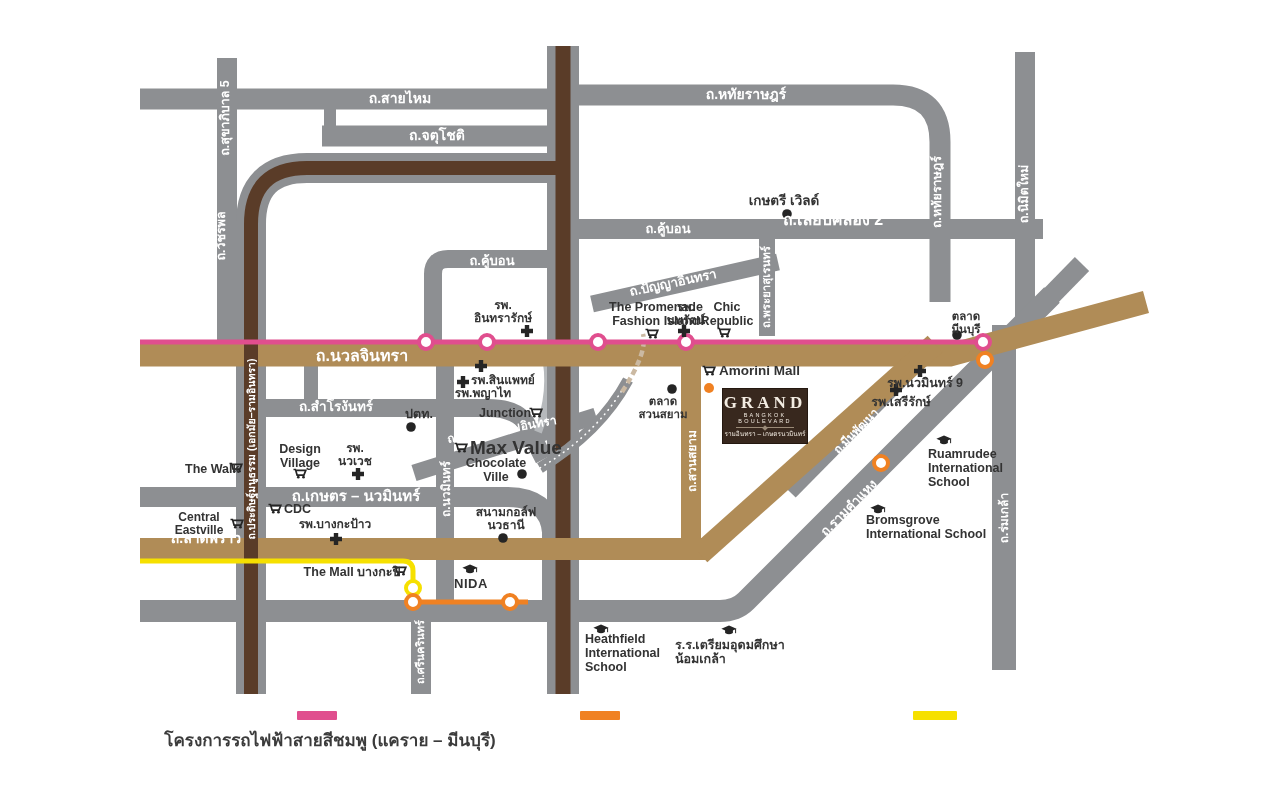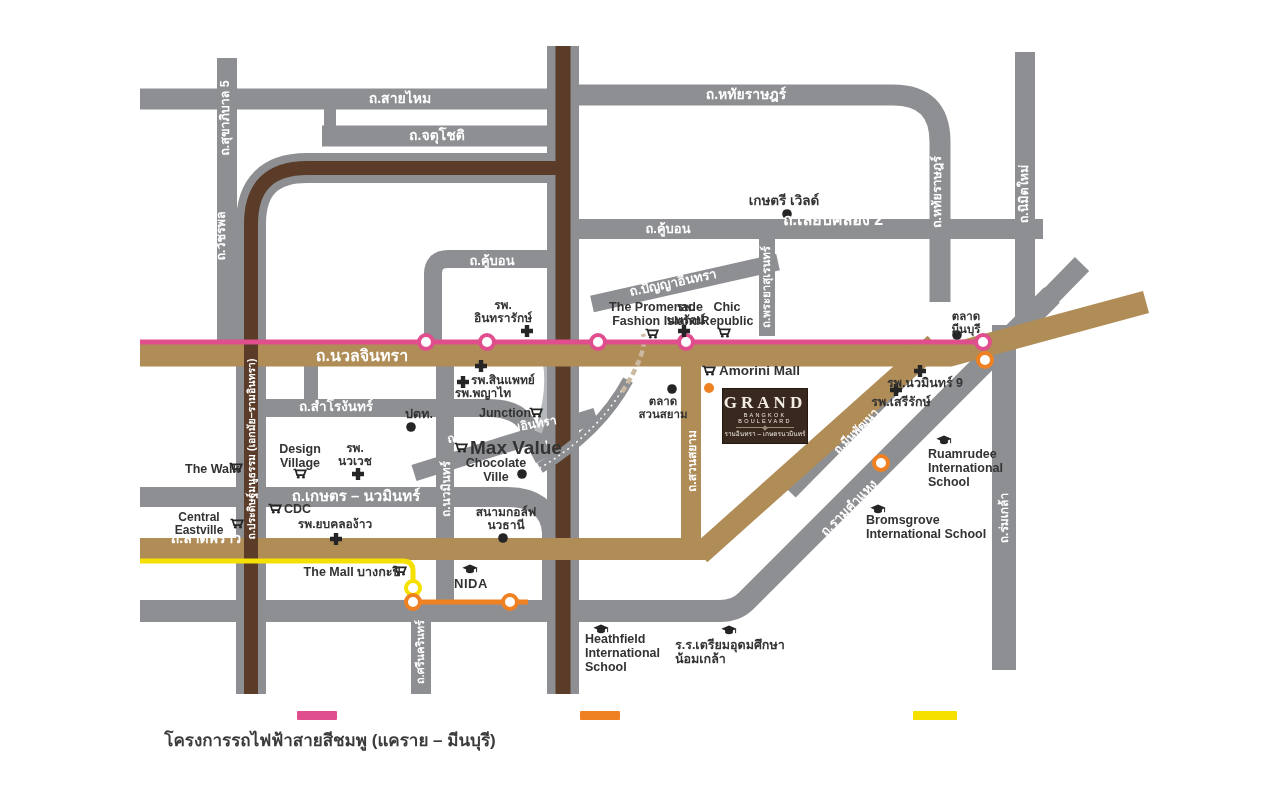--- a/index.html
+++ b/index.html
@@ -214,21 +214,21 @@
 Ville</div>
 <div class="plbl" style="left:419px;top:414px">ปตท.</div>
 <div class="plbl" style="left:300px;top:456px">Design
 Village</div>
 <div class="plbl" style="left:355px;top:455px;font-size:12px">รพ.
 นวเวช</div>
 <div class="plbl left" style="left:185px;top:469px">The Walk</div>
 <div class="plbl" style="left:199px;top:524px;font-size:12px">Central
 Eastville</div>
 <div class="plbl left" style="left:284px;top:509px">CDC</div>
-<div class="plbl" style="left:335px;top:525px;font-size:12px">รพ.ยบคลอง้าว</div>
+<div class="plbl" style="left:335px;top:525px;font-size:12px">รพ.บางกะป้าว</div>
 <div class="plbl" style="left:352px;top:572px">The Mall บางกะปิ</div>
 <div class="plbl" style="left:471px;top:584px;font-size:13px;letter-spacing:0.5px">NIDA</div>
 <div class="plbl" style="left:506px;top:519px;font-size:12px">สนามกอล์ฟ
 นวธานี</div>
 <div class="plbl left" style="left:585px;top:653px">Heathfield
 International
 School</div>
 <div class="plbl left" style="left:675px;top:652px">ร.ร.เตรียมอุดมศึกษา
 น้อมเกล้า</div>
 

